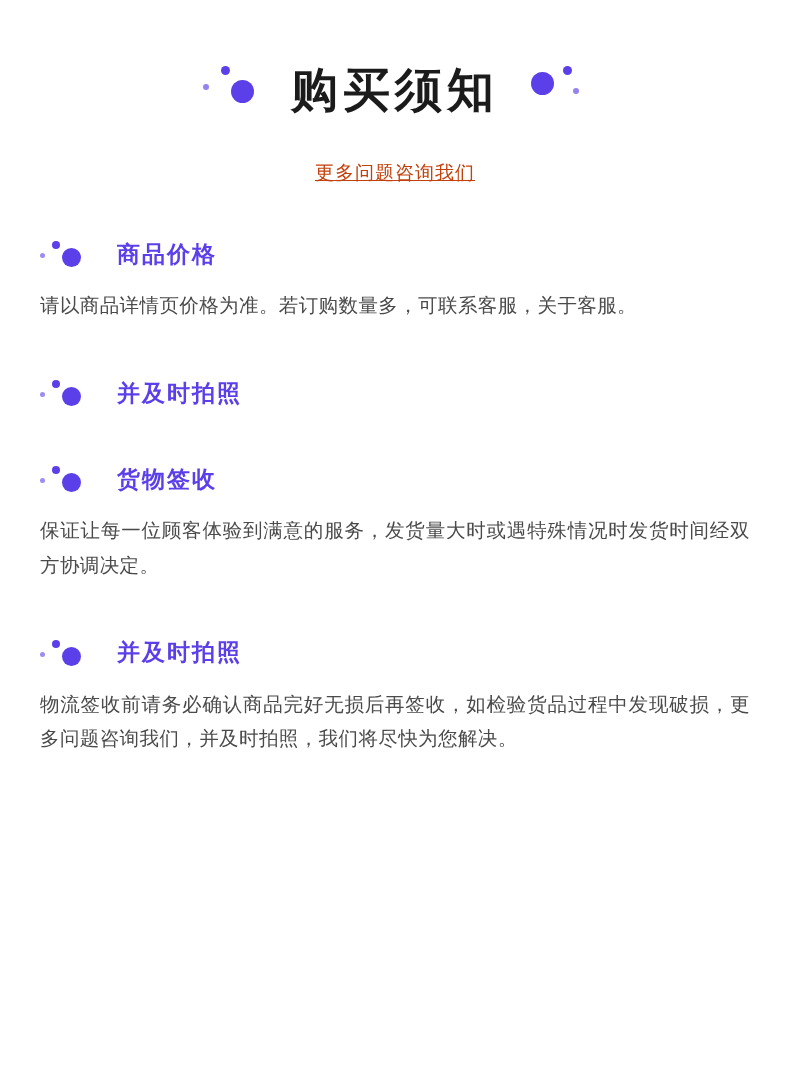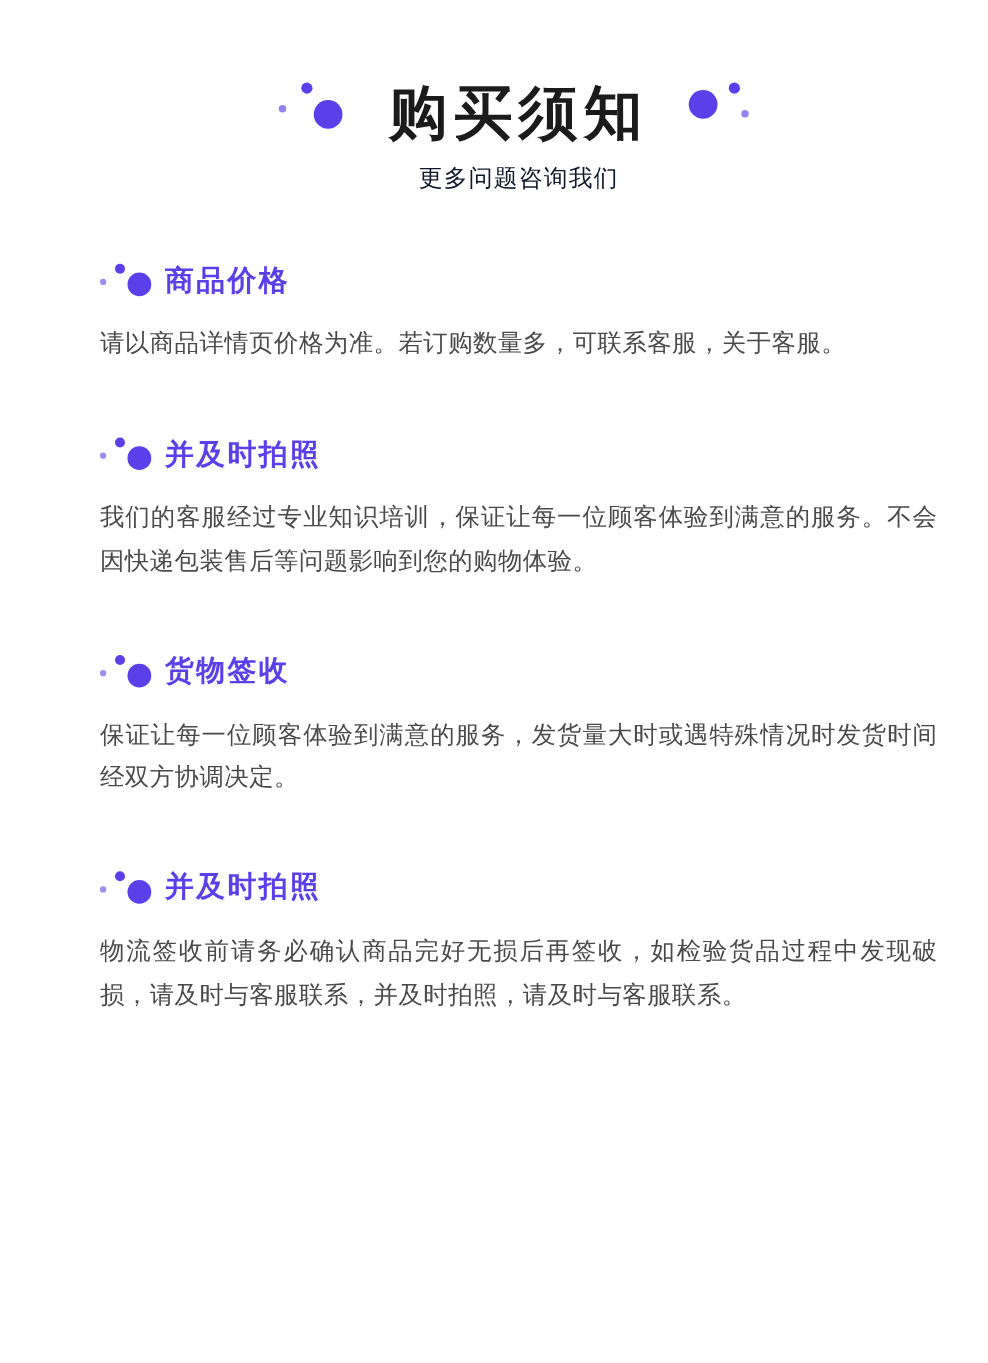--- a/index.html
+++ b/index.html
@@ -12,21 +12,20 @@
     background: #ffffff;
     font-family: "Liberation Sans", "DejaVu Sans", sans-serif;
     color: #3a3a3a;
     overflow: hidden;
   }
   .page {
     width: 790px;
     height: 1090px;
     position: relative;
     box-sizing: border-box;
-    padding-left: 40px;
   }
 
   
   .header {
     padding-top: 62px;
     text-align: center;
   }
   .title-row {
     display: flex;
     align-items: center;
@@ -36,24 +35,25 @@
   .main-title {
     font-size: 47px;
     font-weight: bold;
     letter-spacing: 5px;
     color: #1b1b1b;
     line-height: 1.2;
     margin: 0 18px;
     white-space: nowrap;
   }
   .subtitle {
-    margin-top: 12px;
+    margin-top: 42px;
     font-size: 19px;
-    color: #0f172a;
+    color: #c2410c;
     letter-spacing: 1px;
+    text-decoration: underline;
   }
 
   
   .deco {
     position: relative;
     width: 72px;
     height: 56px;
     flex: 0 0 auto;
   }
   .deco .dot {
@@ -76,20 +76,21 @@
   }
   .section {
     margin-bottom: 54px;
   }
   .section:last-child { margin-bottom: 0; }
 
   .sec-head {
     display: flex;
     align-items: center;
     height: 32px;
+    gap: 25px;
   }
   .bullet {
     position: relative;
     width: 46px;
     height: 26px;
     flex: 0 0 auto;
   }
   .bullet .b-main {
     position: absolute;
     width: 19px; height: 19px;
@@ -166,21 +167,20 @@
 
     <div class="section">
       <div class="sec-head">
         <span class="bullet">
           <span class="b-small"></span>
             <span class="b-mid"></span>
             <span class="b-main"></span>
         </span>
         <span class="sec-title">并及时拍照</span>
       </div>
-      <p class="sec-body">我们的客服经过专业知识培训，保证让每一位顾客体验到满意的服务。不会因快递包装售后等问题影响到您的购物体验。</p>
     </div>
 
     <div class="section">
       <div class="sec-head">
         <span class="bullet">
           <span class="b-small"></span>
             <span class="b-mid"></span>
             <span class="b-main"></span>
         </span>
         <span class="sec-title">货物签收</span>
@@ -190,17 +190,17 @@
 
     <div class="section">
       <div class="sec-head">
         <span class="bullet">
           <span class="b-small"></span>
             <span class="b-mid"></span>
             <span class="b-main"></span>
         </span>
         <span class="sec-title">并及时拍照</span>
       </div>
-      <p class="sec-body">物流签收前请务必确认商品完好无损后再签收，如检验货品过程中发现破损，请及时与客服联系，并及时拍照，请及时与客服联系。</p>
+      <p class="sec-body">物流签收前请务必确认商品完好无损后再签收，如检验货品过程中发现破损，更多问题咨询我们，并及时拍照，我们将尽快为您解决。</p>
     </div>
 
   </div>
 </div>
 
 </body></html>

